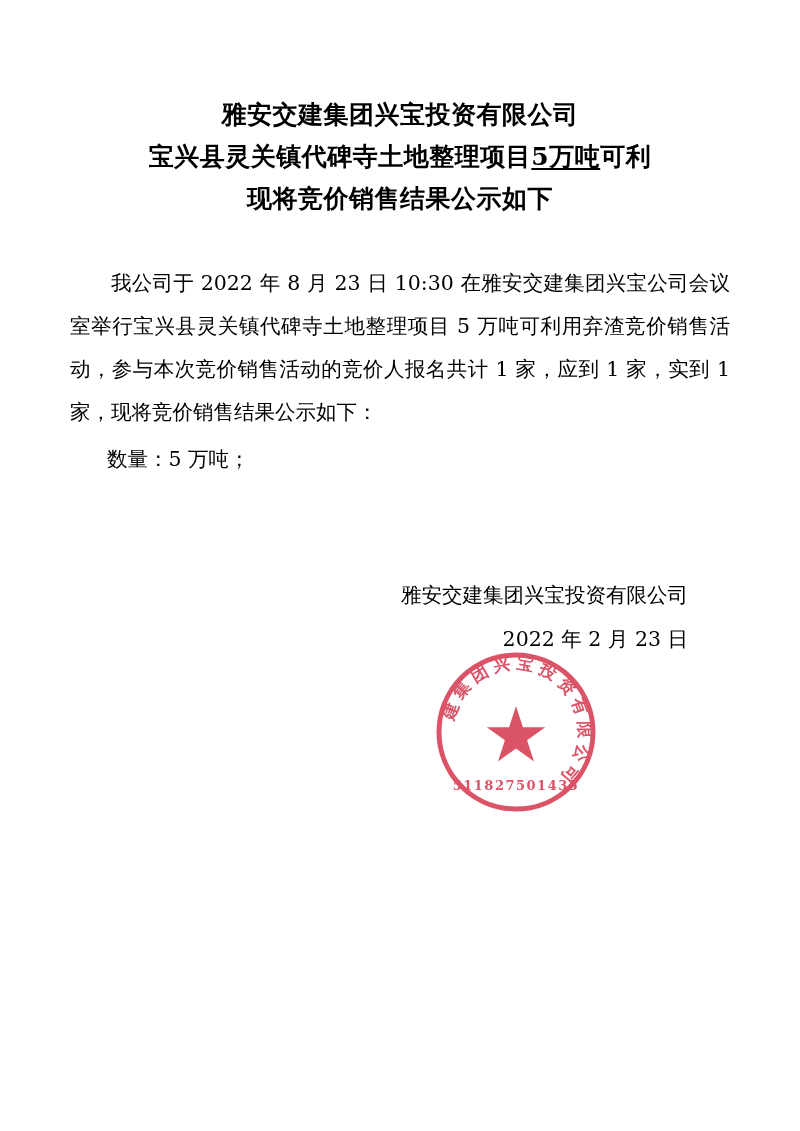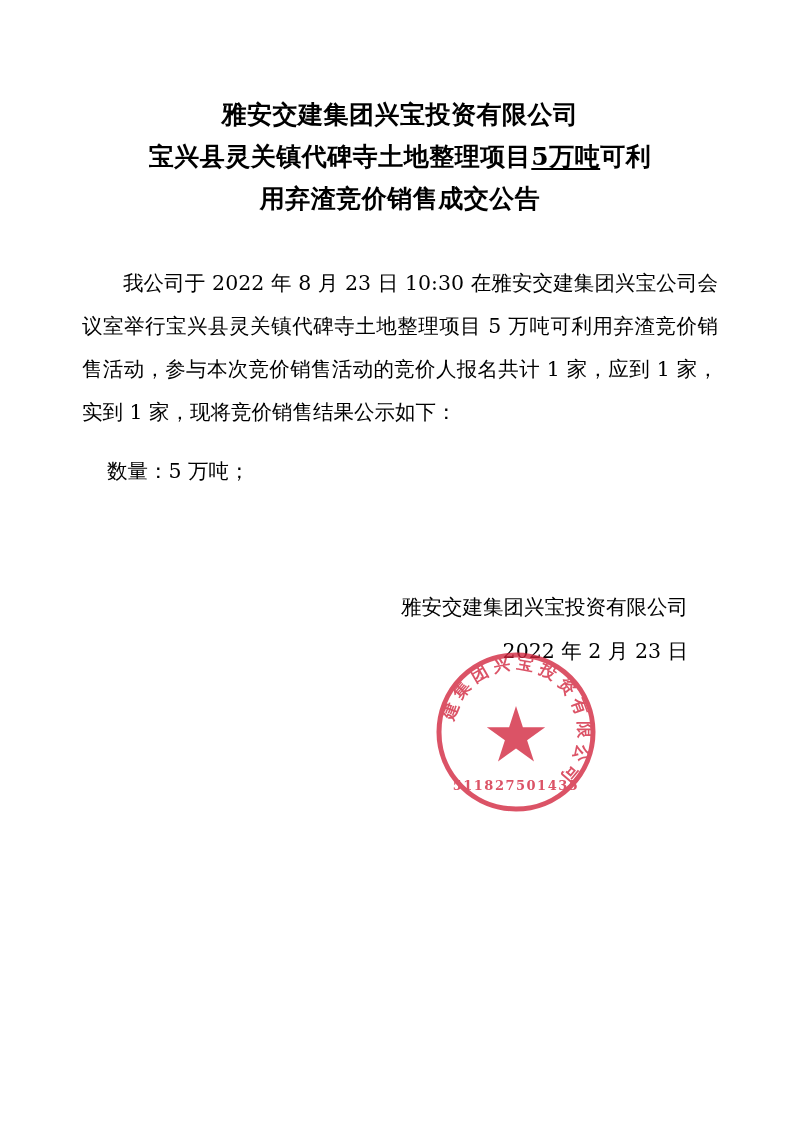--- a/index.html
+++ b/index.html
@@ -42,21 +42,21 @@
 
   
   .body-block {
     margin: 42px 64px 0 64px;
     font-size: 20.5px;
     line-height: 43px;
     text-align: justify;
     text-justify: inter-ideograph;
   }
   .para {
-    margin: 16px;
+    margin: 4px;
     text-indent: 2em;
   }
   .item-line {
     margin: 0;
     text-indent: 2em;
   }
 
   
   .sign-block {
     margin-top: 92px;
@@ -92,21 +92,21 @@
   }
 </style>
 </head>
 <body>
 
 <div class="page">
 
   <div class="title-block">
     <span class="title-line">雅安交建集团兴宝投资有限公司</span>
     <span class="title-line"><span>宝兴县灵关镇代碑寺土地整理项目<span class="underlined">5万吨</span>可利</span></span>
-    <span class="title-line">用弃渣竞价销售成交公告</span>
+    <span class="title-line">现将竞价销售结果公示如下</span>
   </div>
 
   <div class="body-block">
     <p class="para">我公司于 2022 年 8 月 23 日 10:30 在雅安交建集团兴宝公司会议室举行宝兴县灵关镇代碑寺土地整理项目 5 万吨可利用弃渣竞价销售活动，参与本次竞价销售活动的竞价人报名共计 1 家，应到 1 家，实到 1 家，现将竞价销售结果公示如下：</p>
     <p class="item-line">数量：5 万吨；</p>
   </div>
 
   <div class="sign-block">
     <span class="sign-line">雅安交建集团兴宝投资有限公司</span>
     <span class="sign-line">2022 年 2 月 23 日</span>

